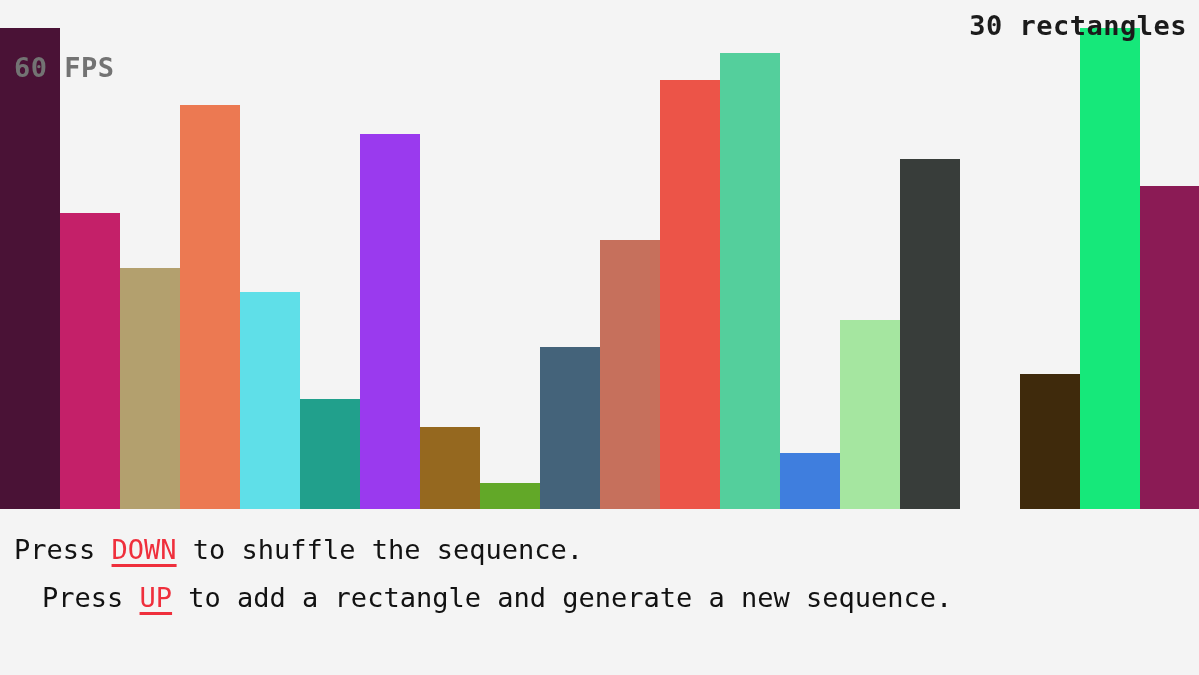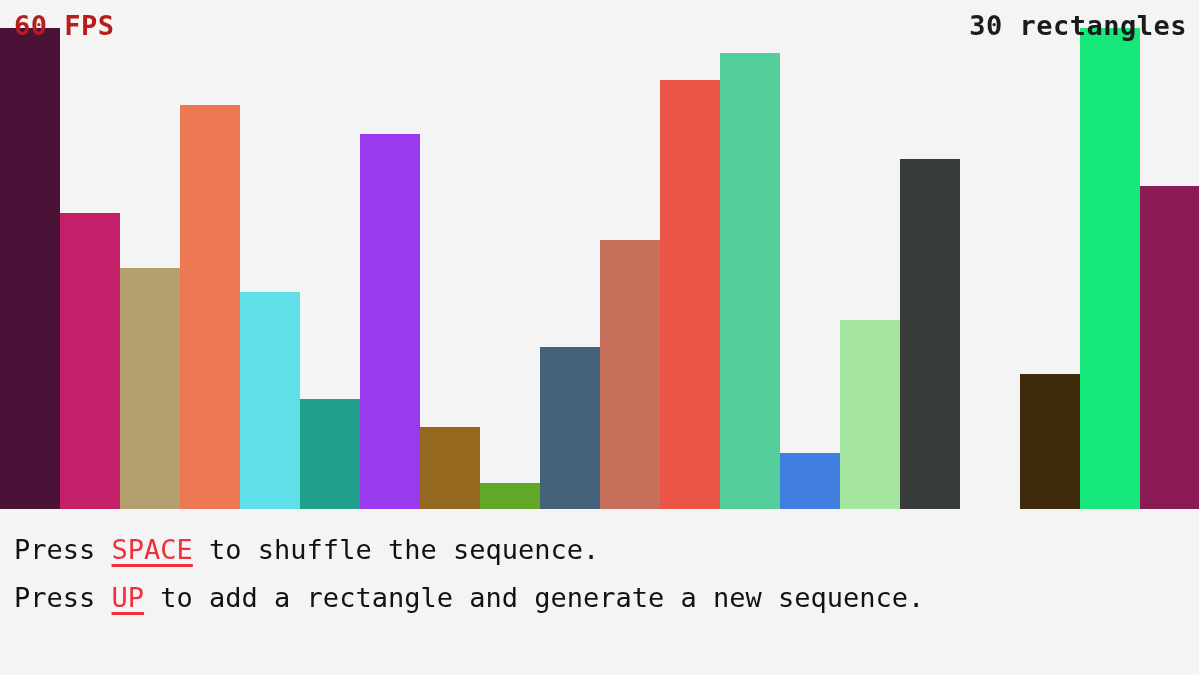--- a/index.html
+++ b/index.html
@@ -109,25 +109,25 @@
       <div class="bar" style="left: 660px; width: 60px; height: 429px; background: rgb(236, 84, 72);"></div>
       <div class="bar" style="left: 720px; width: 60px; height: 456px; background: rgb(84, 207, 156);"></div>
       <div class="bar" style="left: 780px; width: 60px; height: 56px; background: rgb(63, 126, 222);"></div>
       <div class="bar" style="left: 840px; width: 60px; height: 189px; background: rgb(165, 230, 160);"></div>
       <div class="bar" style="left: 900px; width: 60px; height: 350px; background: rgb(56, 61, 58);"></div>
       <div class="bar" style="left: 1020px; width: 60px; height: 135px; background: rgb(63, 42, 12);"></div>
       <div class="bar" style="left: 1080px; width: 60px; height: 481px; background: rgb(22, 232, 122);"></div>
       <div class="bar" style="left: 1140px; width: 60px; height: 323px; background: rgb(139, 27, 85);"></div>
     </div>
 
-  <div class="hud" id="fps-counter" style="color: #b91c1c;">60 FPS</div>
+  <div class="hud" id="fps-counter" style="color: #737373; margin-top: 42px;">60 FPS</div>
 
   <div class="hud" id="rect-count" style="color: rgb(27, 27, 27);">30 rectangles</div>
 </div>
 
 <div id="instructions">
   <div class="instruction-line" style="color: rgb(18, 18, 18);">
-    <span>Press </span><span class="key" style="color: rgb(239, 47, 60);">SPACE</span><span> to shuffle the sequence.</span>
+    <span>Press </span><span class="key" style="color: rgb(239, 47, 60);">DOWN</span><span> to shuffle the sequence.</span>
   </div>
-  <div class="instruction-line" style="color: rgb(18, 18, 18);">
+  <div class="instruction-line" style="color: rgb(18, 18, 18); margin-left: 28px;">
     <span>Press </span><span class="key" style="color: rgb(239, 47, 60);">UP</span><span> to add a rectangle and generate a new sequence.</span>
   </div>
 </div>
 
 </body></html>

